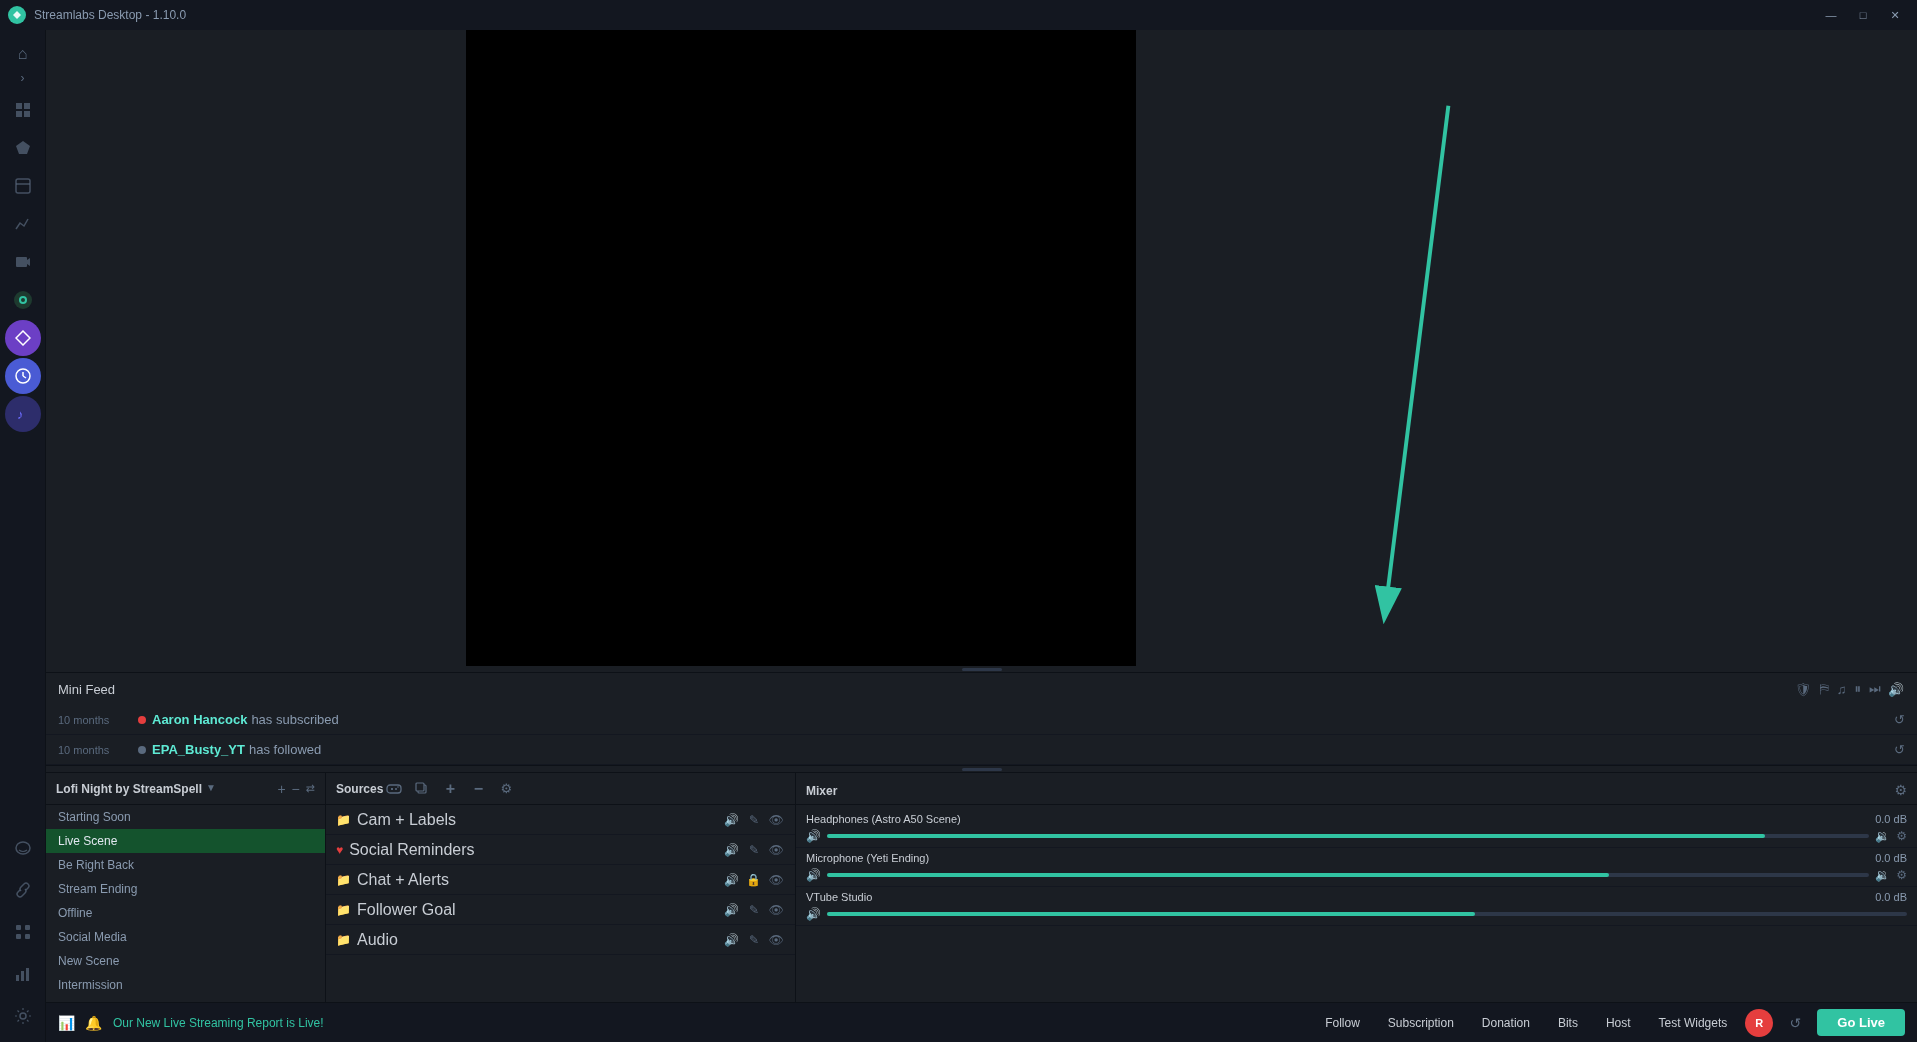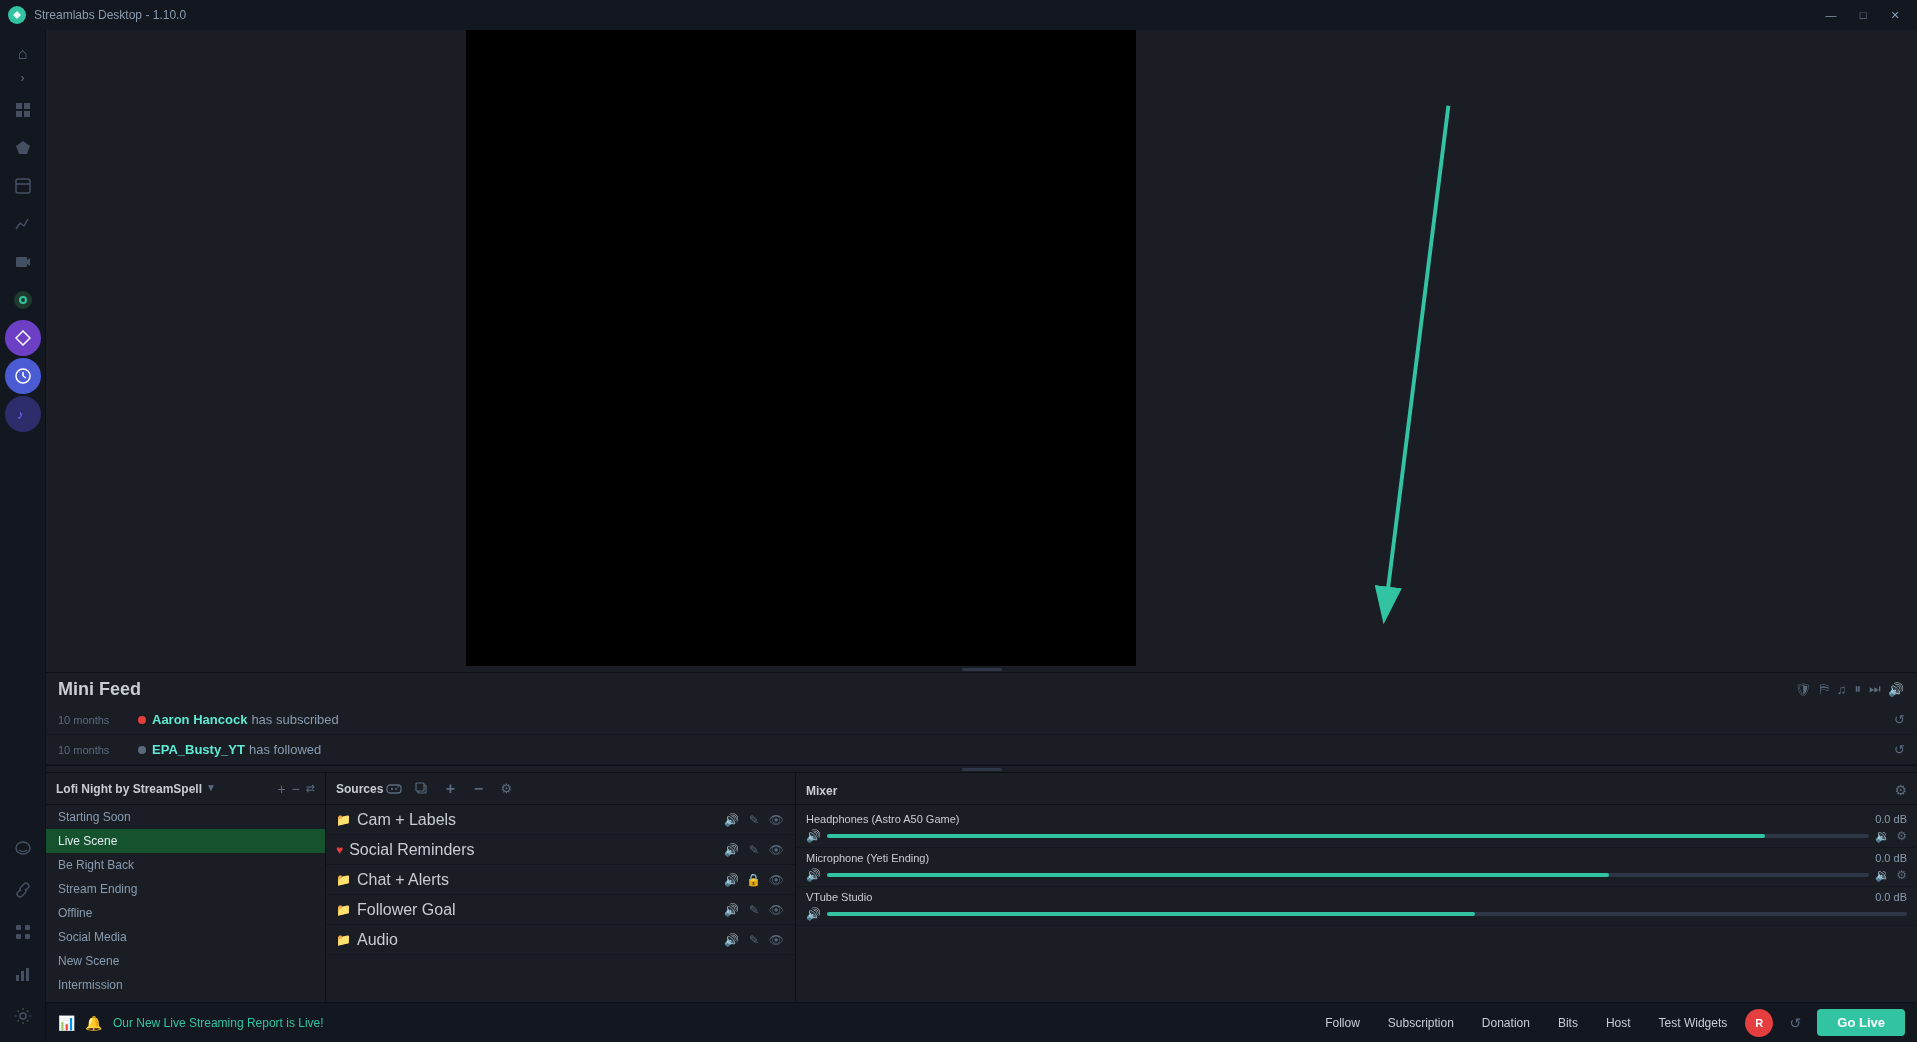--- a/index.html
+++ b/index.html
@@ -163,22 +163,22 @@
       border-bottom: 1px solid #0d1117;
     }
     #mini-feed-header {
       display: flex;
       align-items: center;
       justify-content: space-between;
       padding: 6px 12px;
       height: 32px;
     }
     #mini-feed-title {
-      font-size: 18px;
-      font-weight: 700;
+      font-size: 13px;
+      font-weight: 400;
       color: #c8cdd4;
     }
     #mini-feed-controls {
       display: flex;
       gap: 8px;
       align-items: center;
     }
     .feed-ctrl-icon {
       color: #5a6a7e;
       font-size: 13px;
@@ -839,21 +839,21 @@
 
       <div id="mixer-panel">
         <div id="mixer-header">
           <span id="mixer-title">Mixer</span>
           <span class="mixer-gear">⚙</span>
         </div>
         <div id="mixer-list">
 
           <div class="mixer-item">
             <div class="mixer-item-top">
-              <span class="mixer-name">Headphones (Astro A50 Game)</span>
+              <span class="mixer-name">Headphones (Astro A50 Scene)</span>
               <span class="mixer-db">0.0 dB</span>
             </div>
             <div class="mixer-slider-row">
               <span class="mixer-vol-icon">🔊</span>
               <div class="mixer-slider">
                 <div class="mixer-slider-fill" style="width:90%"></div>
               </div>
               <span class="mixer-vol-icon">🔉</span>
               <span class="mixer-settings-icon">⚙</span>
             </div>

